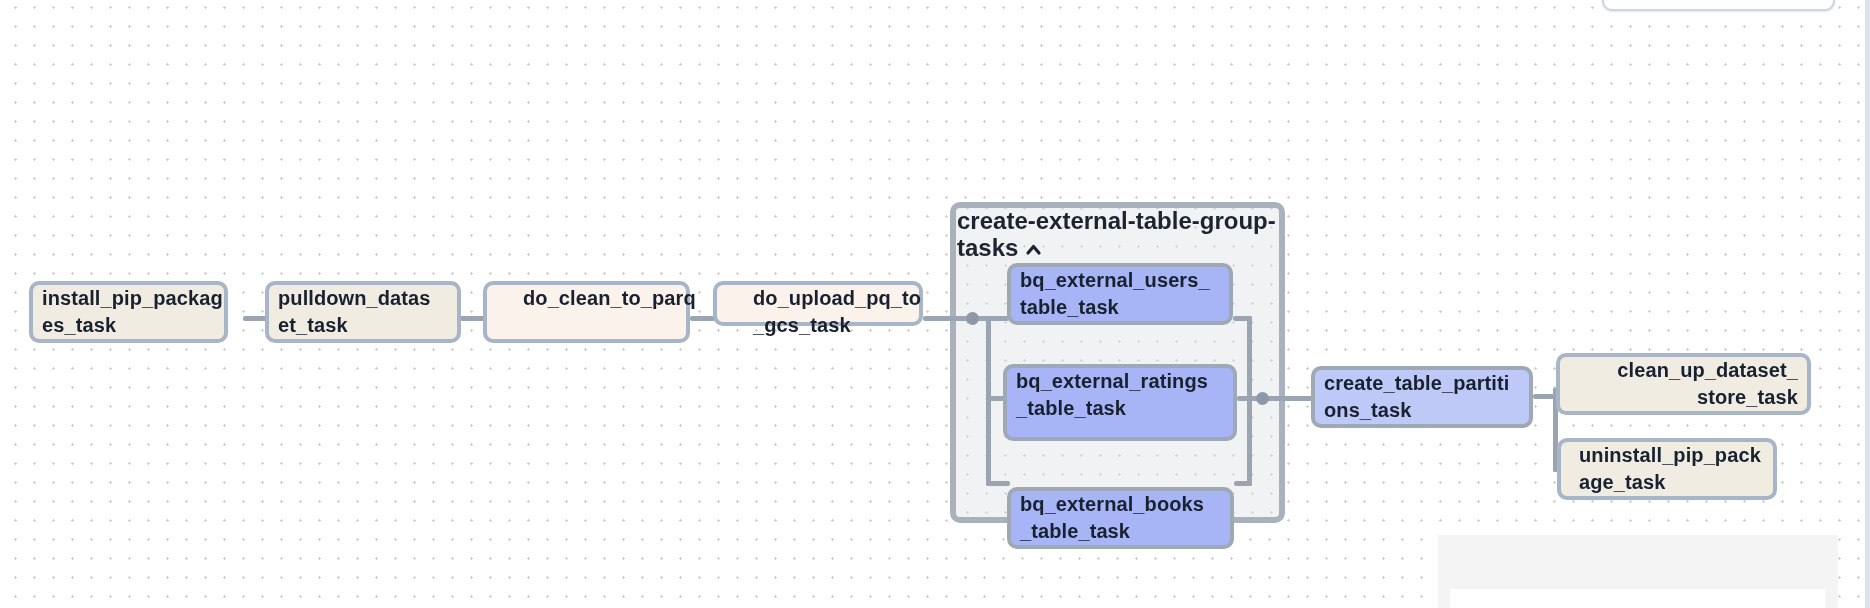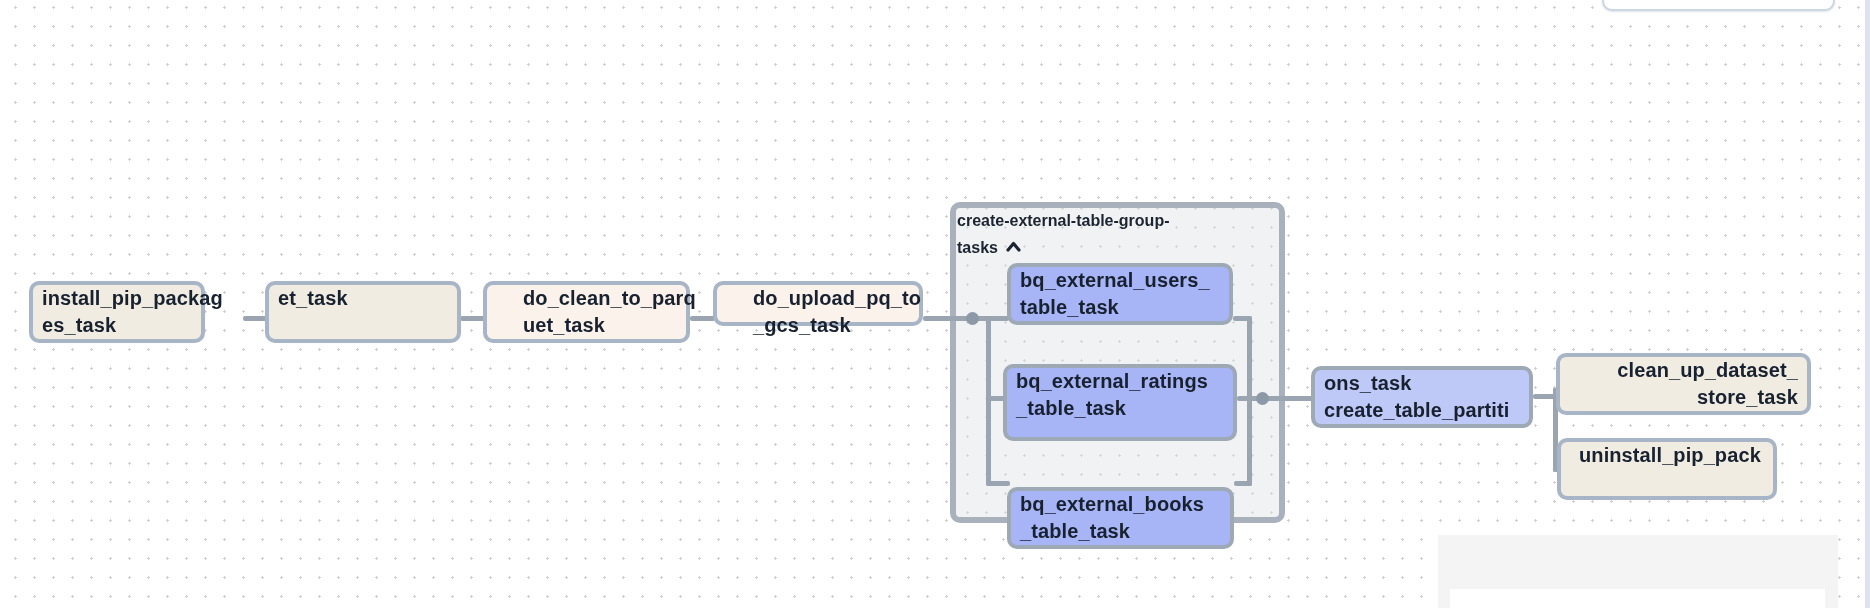--- a/index.html
+++ b/index.html
@@ -24,21 +24,21 @@
   .group{
     position:absolute; box-sizing:border-box; z-index:1;
     left:950px; top:202px; width:335px; height:321px;
     background-color:#f1f2f4;
     background-image:radial-gradient(circle,#d6d7d9 1.1px,transparent 1.3px);
     background-size:19px 19px; background-position:2px 10px;
     border:6px solid #a9b2bc; border-radius:10px;
   }
   .group-title{
     position:absolute; left:957px; top:207px; z-index:2;
-    font-weight:700; font-size:16px; line-height:27px; color:#1b2430;
+    font-weight:700; font-size:24px; line-height:27px; color:#1b2430;
   }
   .group-title .ln{display:block; white-space:nowrap;}
   .chev{display:inline-block; vertical-align:-1px; margin-left:7px;}
   .edge{position:absolute; background:#9aa5b1; z-index:2; border-radius:2px;}
   .edge-dot{position:absolute; width:13px; height:13px; border-radius:50%;
     background:#8d99a6; z-index:2;}
   .minimap{position:absolute; left:1438px; top:535px; width:400px; height:73px;
     background:#f4f4f5; z-index:4;}
   .minimap-viewport{position:absolute; left:12px; top:54px; width:375px; height:25px;
     background:#ffffff;}
@@ -74,57 +74,58 @@
   <div class="edge" style="left:1233px;top:316px;width:19px;height:5px;"></div>
   <div class="edge" style="left:1247px;top:316px;width:5px;height:170px;"></div>
   <div class="edge" style="left:1234px;top:481px;width:18px;height:5px;"></div>
   <div class="edge" style="left:1237px;top:396px;width:76px;height:5px;"></div>
   <div class="edge-dot" style="left:1256px;top:392px;"></div>
   <div class="edge" style="left:1533px;top:394px;width:25px;height:5px;"></div>
   <div class="edge" style="left:1553px;top:388px;width:5px;height:84px;"></div>
   <div class="edge" style="left:1553px;top:388px;width:11px;height:5px;"></div>
   <div class="edge" style="left:1553px;top:467px;width:11px;height:5px;"></div>
 
-  <div class="node fill-beige" style="left:29px;top:281px;width:176px;height:62px;">
+  <div class="node fill-beige" style="left:29px;top:281px;width:199px;height:62px;">
     <span class="ln">install_pip_packag</span>
     <span class="ln">es_task</span>
   </div>
   <div class="node fill-beige" style="left:265px;top:281px;width:196px;height:62px;">
+    <span class="ln">pulldown_datas</span>
     <span class="ln">et_task</span>
   </div>
   <div class="node fill-pink" style="left:483px;top:281px;width:207px;height:62px;">
     <span class="ln">do_clean_to_parq</span>
-    <span class="ln">uet_task</span>
   </div>
   <div class="node fill-pink" style="left:713px;top:281px;width:210px;height:45px;">
     <span class="ln">do_upload_pq_to</span>
     <span class="ln">_gcs_task</span>
   </div>
   <div class="node fill-blue" style="left:1007px;top:263px;width:226px;height:62px;">
     <span class="ln">bq_external_users_</span>
     <span class="ln">table_task</span>
   </div>
   <div class="node fill-blue" style="left:1003px;top:364px;width:234px;height:77px;">
     <span class="ln">bq_external_ratings</span>
     <span class="ln">_table_task</span>
   </div>
   <div class="node fill-blue" style="left:1007px;top:448px;width:227px;height:62px;margin-top:39px;">
     <span class="ln">bq_external_books</span>
     <span class="ln">_table_task</span>
   </div>
   <div class="node fill-lightblue" style="left:1311px;top:366px;width:222px;height:62px;">
+    <span class="ln">create_table_partiti</span>
     <span class="ln">ons_task</span>
-    <span class="ln">create_table_partiti</span>
   </div>
   <div class="node fill-beige" style="left:1556px;top:353px;width:255px;height:62px;text-align:right;">
     <span class="ln">clean_up_dataset_</span>
     <span class="ln">store_task</span>
   </div>
   <div class="node fill-beige" style="left:1557px;top:438px;width:220px;height:62px;padding-left:18px;">
     <span class="ln">uninstall_pip_pack</span>
+    <span class="ln">age_task</span>
   </div>
 
   <div class="minimap">
     <div class="minimap-viewport"></div>
   </div>
 
   <div class="scrollbar-strip"></div>
 
 </div>
 

